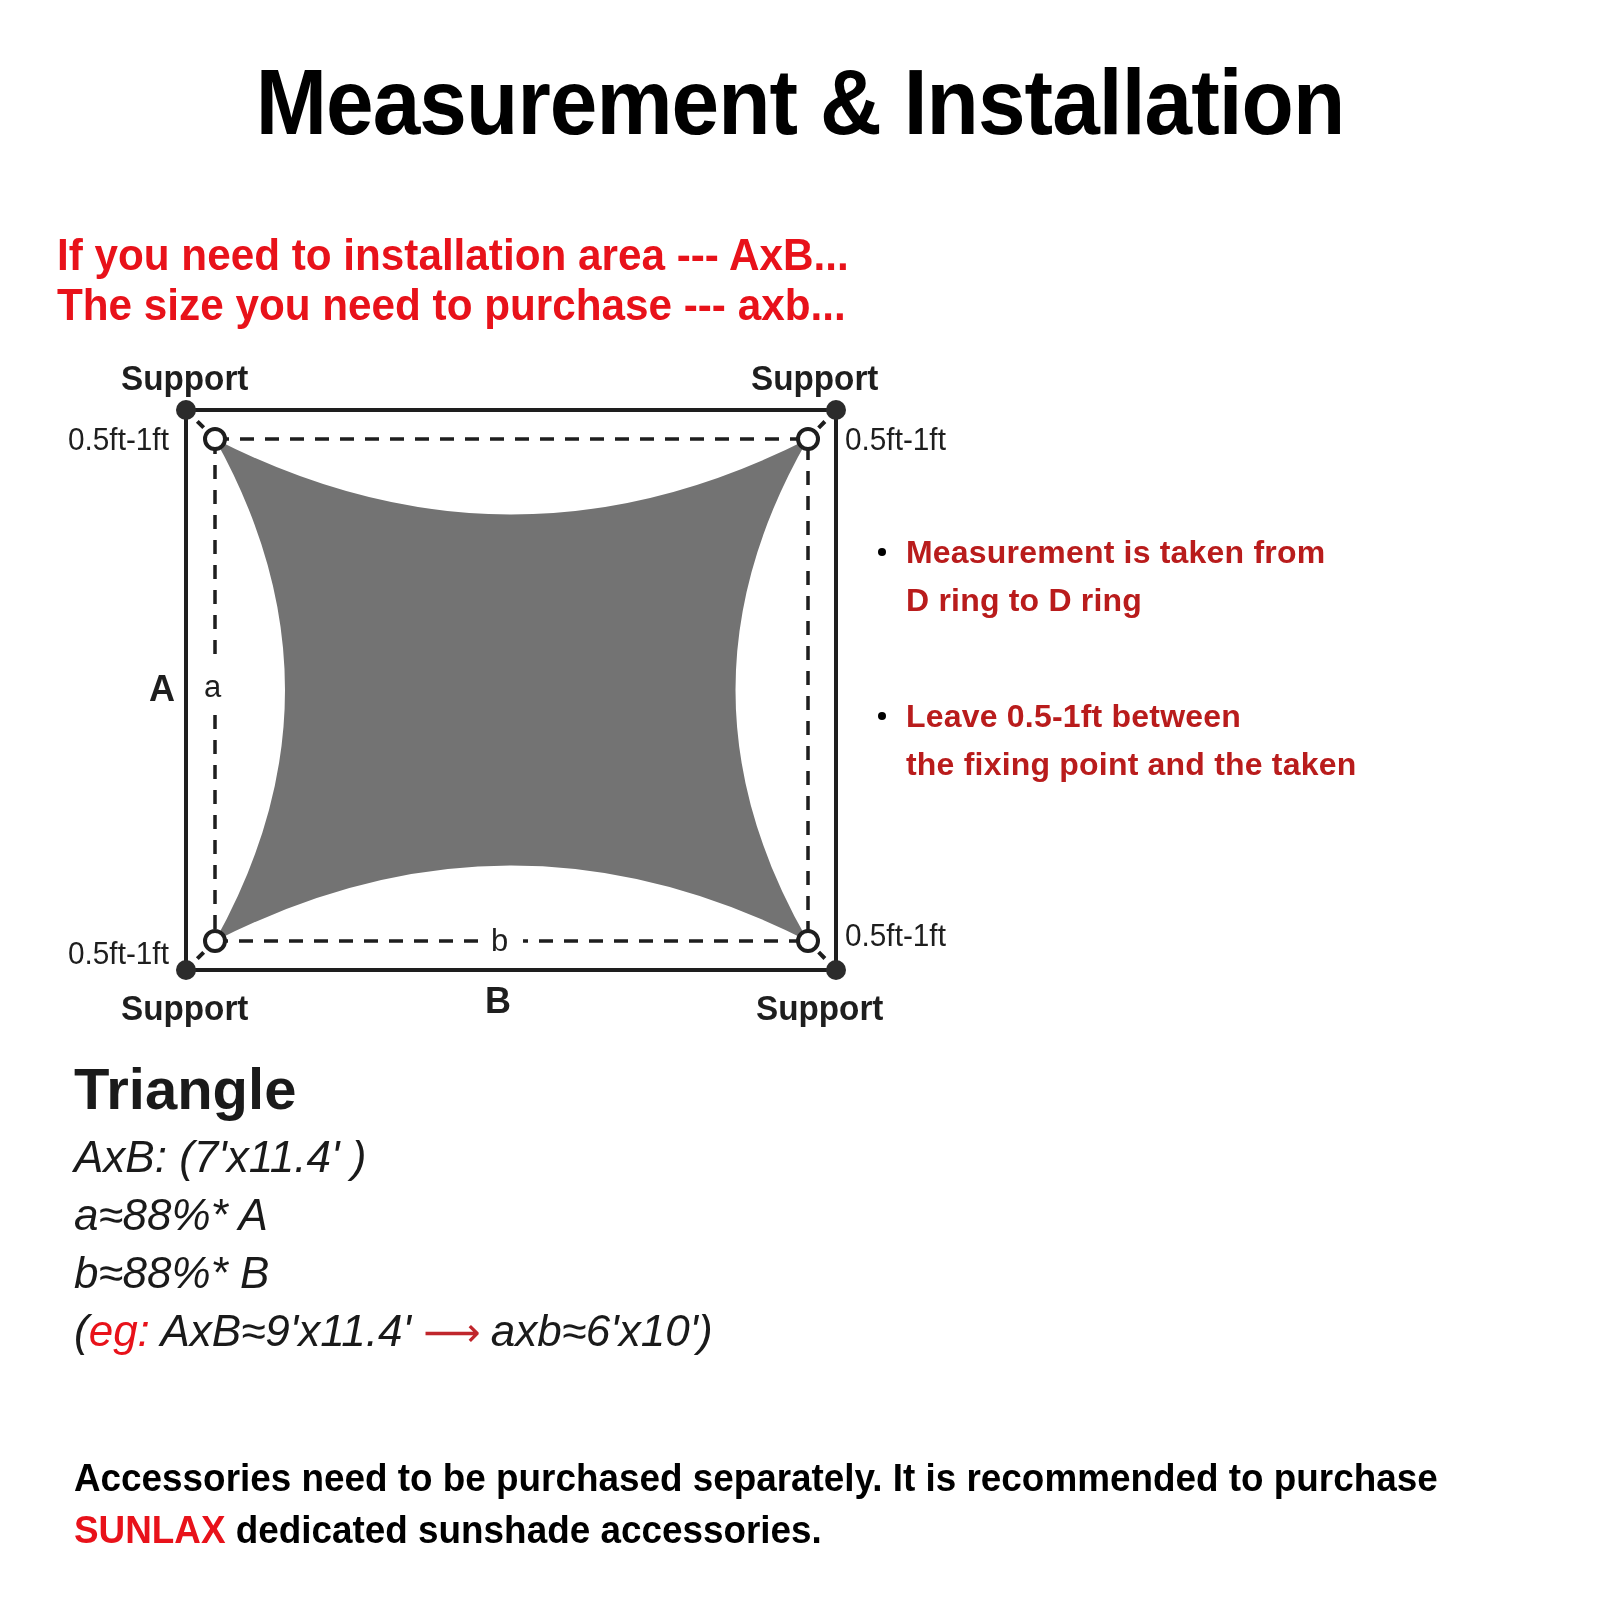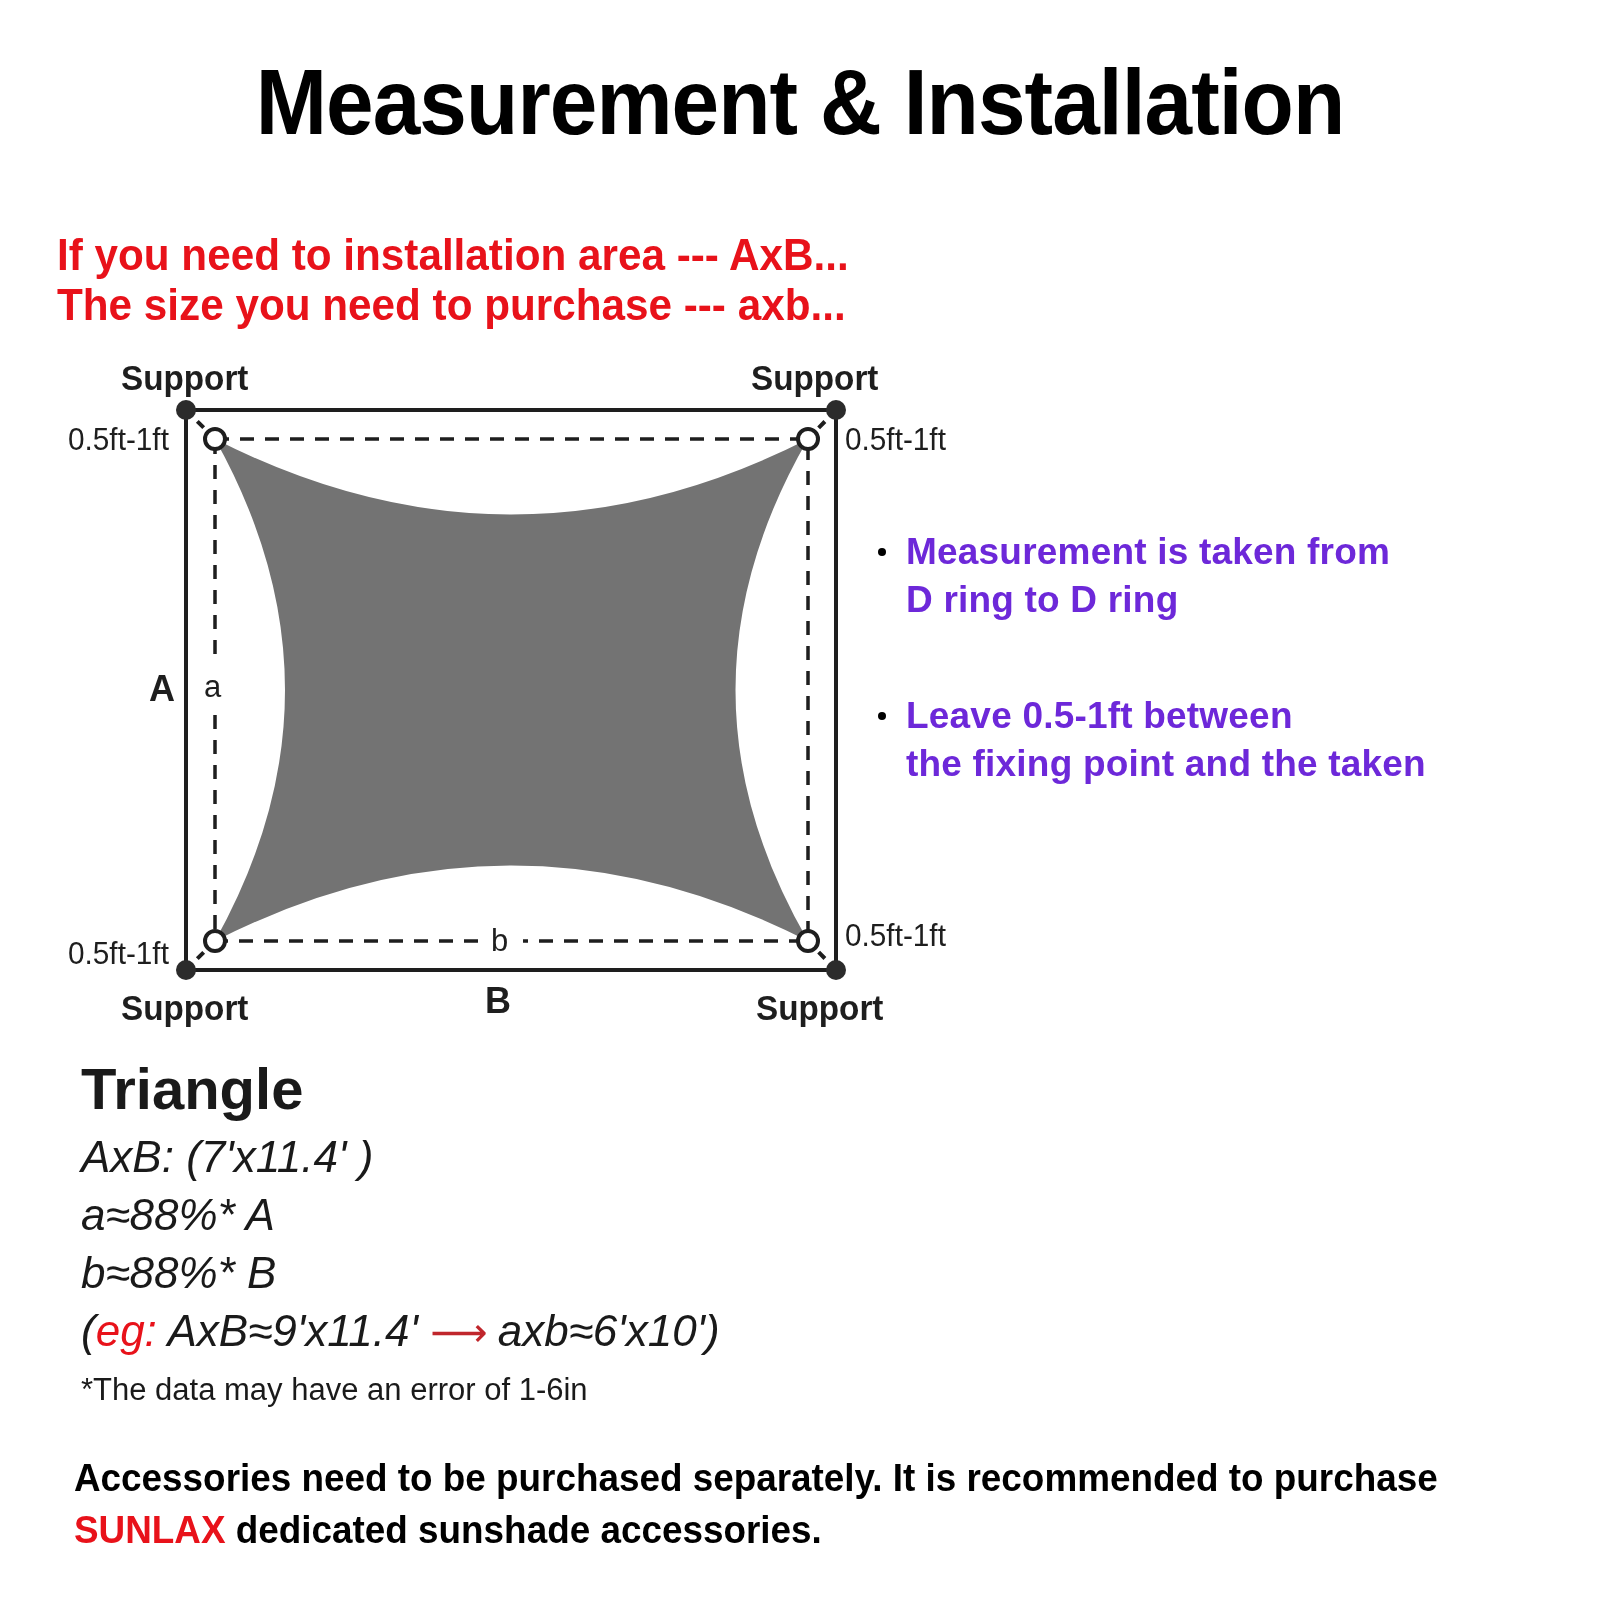--- a/index.html
+++ b/index.html
@@ -95,41 +95,41 @@
     position: absolute;
     left: 872px;
     top: 528px;
     width: 700px;
   }
   .bullet {
     position: relative;
     padding-left: 34px;
     font-family: "Liberation Sans Narrow", "Liberation Sans", sans-serif;
     font-weight: bold;
-    font-size: 37px;
+    font-size: 32px;
     line-height: 48px;
-    color: #6d28d9;
+    color: #b91c1c;
     letter-spacing: 0.2px;
   }
   .bullet + .bullet { margin-top: 68px; }
   .bullet .dot {
     position: absolute;
     left: 6px;
     top: 20px;
     width: 8px;
     height: 8px;
     border-radius: 50%;
     background: #000;
   }
   .bullet .line { display: block; white-space: nowrap; }
 
   
   #triangle-section {
     position: absolute;
-    left: 81px;
+    left: 74px;
     top: 1058px;
     width: 900px;
   }
   #triangle-heading {
     font-family: "Liberation Sans Narrow", "Liberation Sans", sans-serif;
     font-weight: bold;
     font-size: 58px;
     line-height: 62px;
     color: #1a1a1a;
     letter-spacing: 0px;
@@ -249,19 +249,18 @@
     <span class="line">the fixing point and the taken</span>
   </div>
 </div>
 
 <div id="triangle-section">
   <div id="triangle-heading">Triangle</div>
   <div id="tri-line-1" class="tri-line">AxB: (7'x11.4' )</div>
   <div class="tri-line">a≈88%* A</div>
   <div class="tri-line">b≈88%* B</div>
   <div class="tri-line"><span>(</span><span class="red">eg:</span><span> AxB≈9'x11.4' </span><span class="arrow-red">⟶</span><span> axb≈6'x10')</span></div>
-  <div id="tri-note">*The data may have an error of 1-6in</div>
 </div>
 
 <div id="footer">
   <span class="line">Accessories need to be purchased separately. It is recommended to purchase</span>
   <span class="line"><span class="red">SUNLAX</span><span> dedicated sunshade accessories.</span></span>
 </div>
 
 </body></html>

